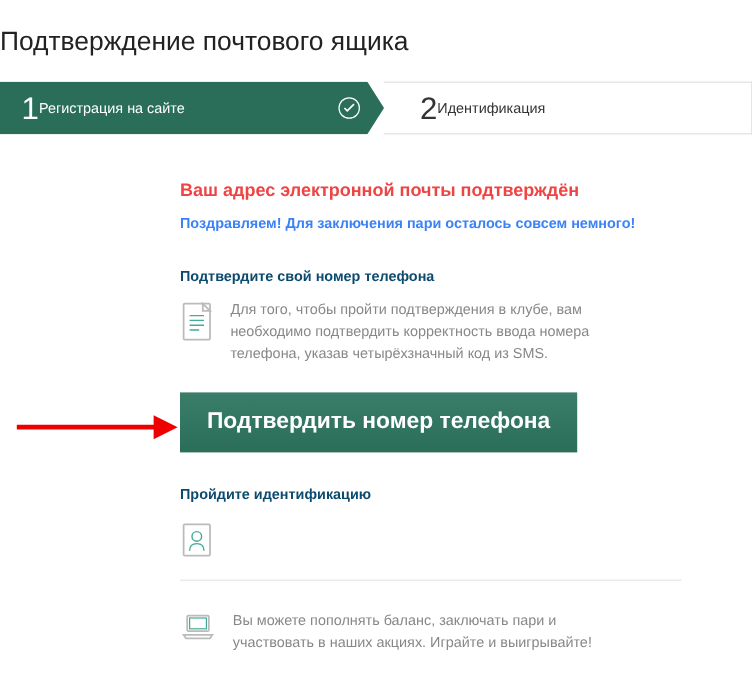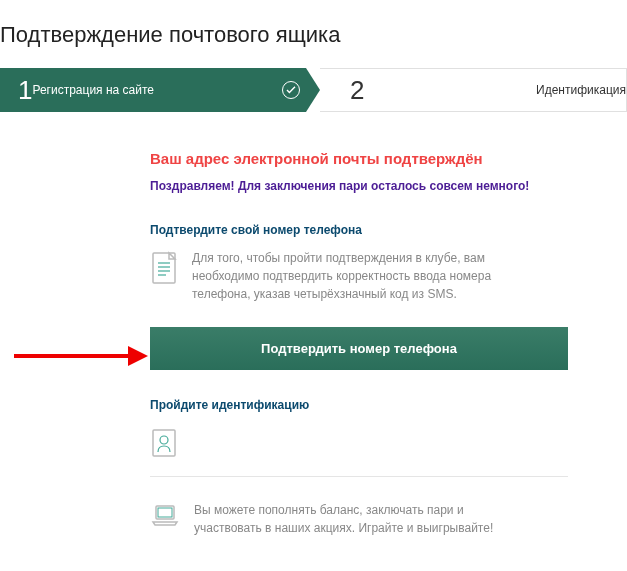--- a/index.html
+++ b/index.html
@@ -39,21 +39,21 @@
       border-right: 1px solid #e0e0e0;
     }
     .step-num { 
       font-size: 26px; 
       font-weight: 300; 
       margin-right: 40px;
     }
     .step-2 .step-num { margin-right: 50px; }
     .step-label { font-size: 12px; }
     .step-1 .step-label { flex: 1; text-align: left; margin-left: -40px; }
-    .step-2 .step-label { flex: 1; text-align: right; margin-left: -50px; }
+    .step-2 .step-label { flex: 1; text-align: left; margin-left: -50px; }
     
     .step-check {
       position: absolute;
       right: 20px;
       width: 18px;
       height: 18px;
       border: 1.5px solid #fff;
       border-radius: 50%;
       display: flex;
       align-items: center;
@@ -65,21 +65,21 @@
     
     .heading { 
       font-size: 15px; 
       font-weight: 700; 
       color: #ef4444;
       margin-bottom: 12px;
     }
     .subheading { 
       font-size: 12px; 
       font-weight: 700;
-      color: #4c1d95;
+      color: #3b82f6;
       margin-bottom: 30px;
     }
     
     .section { margin-bottom: 24px; }
     .section-title { 
       font-size: 12px; 
       font-weight: 700;
       color: #0c4a6e;
       margin-bottom: 12px;
     }
@@ -94,26 +94,26 @@
       margin-top: 2px;
     }
     .section-text { 
       font-size: 12px; 
       color: #888;
       line-height: 1.5;
       max-width: 340px;
     }
     
     .cta-button { 
-      width: 418px;
+      width: 331px;
       background: linear-gradient(180deg, #3a7d68 0%, #2a6e5a 100%);
       color: #fff;
       border: none;
       padding: 14px 0;
-      font-size: 13px;
+      font-size: 19px;
       font-weight: 700;
       cursor: pointer;
       margin: 4px 0 28px;
       display: block;
     }
     
     .divider { 
       border: none; 
       border-top: 1px solid #e5e5e5; 
       margin: 18px 0 16px;

